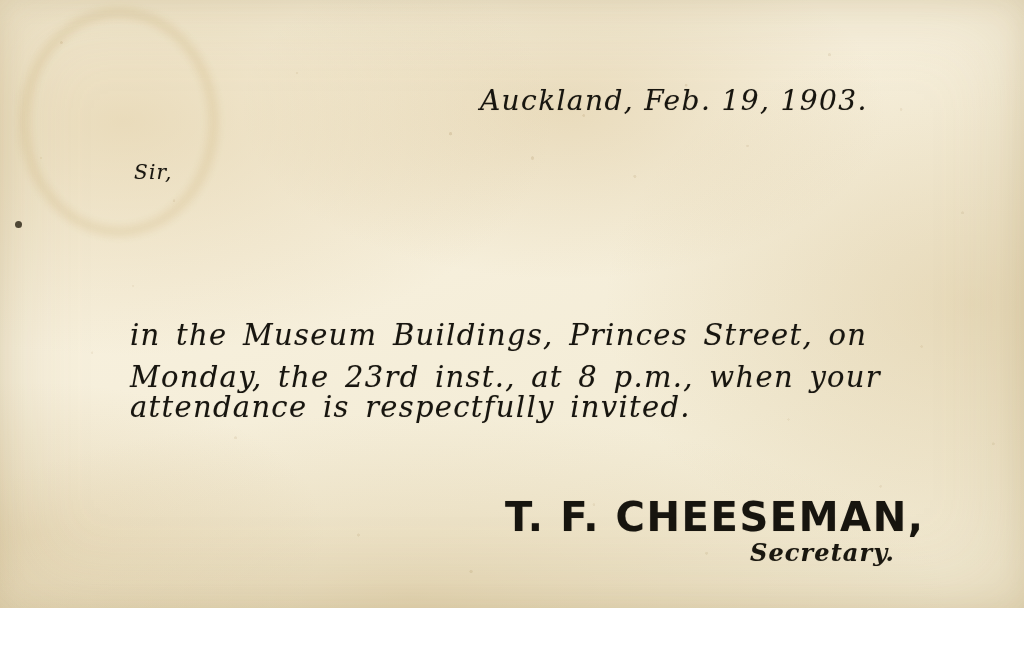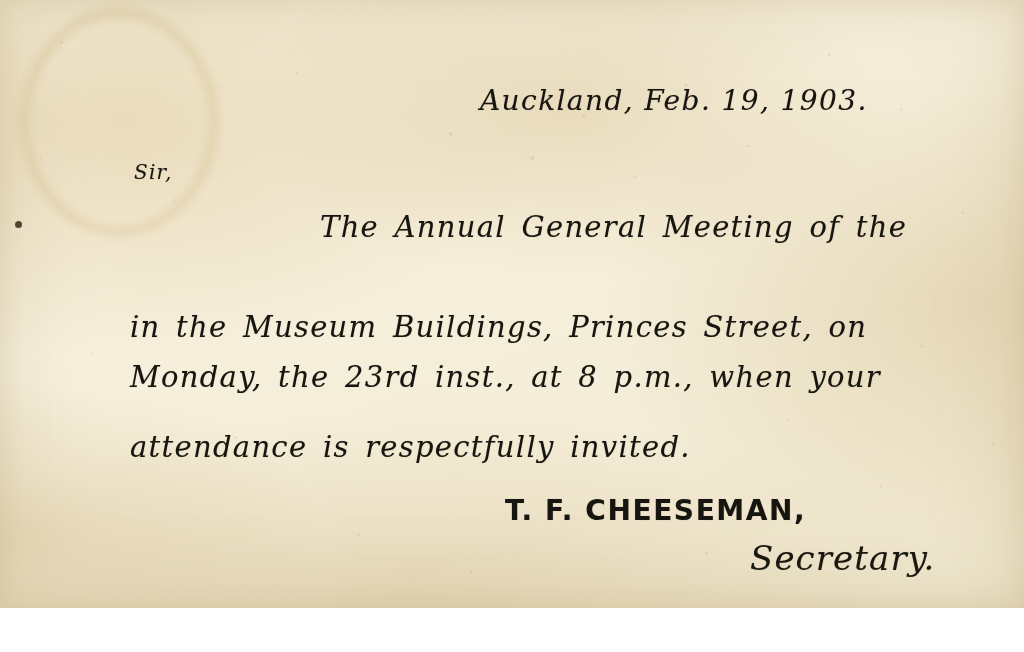--- a/index.html
+++ b/index.html
@@ -113,39 +113,39 @@
     letter-spacing: 1.2px;
   }
 
   .body-line {
     font-size: 29px;
     letter-spacing: 1.3px;
     word-spacing: 5px;
   }
   .bl1 { left: 320px; top: 210px; }
   .bl2 { left: 130px; top: 260px; }
-  .bl3 { left: 130px; top: 310px; }
+  .bl3 { left: 130px; top: 318px; }
   .bl4 { left: 130px; top: 360px; text-align: center; }
-  .bl5 { left: 130px; top: 430px; }
+  .bl5 { left: 130px; top: 390px; }
 
   .signature {
     left: 505px;
     top: 494px;
-    font-size: 28px;
+    font-size: 40px;
     font-style: normal;
     font-weight: 700;
     letter-spacing: 1.6px;
     font-family: "DejaVu Sans", "Liberation Sans", sans-serif;
   }
 
   .role {
     left: 750px;
     top: 538px;
-    font-size: 34px;
-    font-weight: 400;
+    font-size: 24px;
+    font-weight: 700;
     letter-spacing: 1.1px;
   }
 
   
   .vignette {
     position: absolute;
     inset: 0;
     pointer-events: none;
     box-shadow: inset 0 0 90px rgba(160,130,75,0.22),
                 inset 0 0 26px rgba(170,140,85,0.16);
@@ -159,21 +159,20 @@
   <div class="ring-stain"></div>
   <div class="ink-dot"></div>
   <div class="grain"></div>
 
   <div class="content">
 
     <div class="line datum">Auckland, Feb. 19, 1903.</div>
 
     <div class="line salutation">Sir,</div>
 
-    <div class="line body-line bl1">The Annual General Meeting of the</div>
 
 
     <div class="line body-line bl3">in the Museum Buildings, Princes Street, on</div>
 
     <div class="line body-line bl4">Monday, the 23rd inst., at 8 p.m., when your</div>
 
     <div class="line body-line bl5">attendance is respectfully invited.</div>
 
     <div class="line signature">T. F. CHEESEMAN,</div>
 

